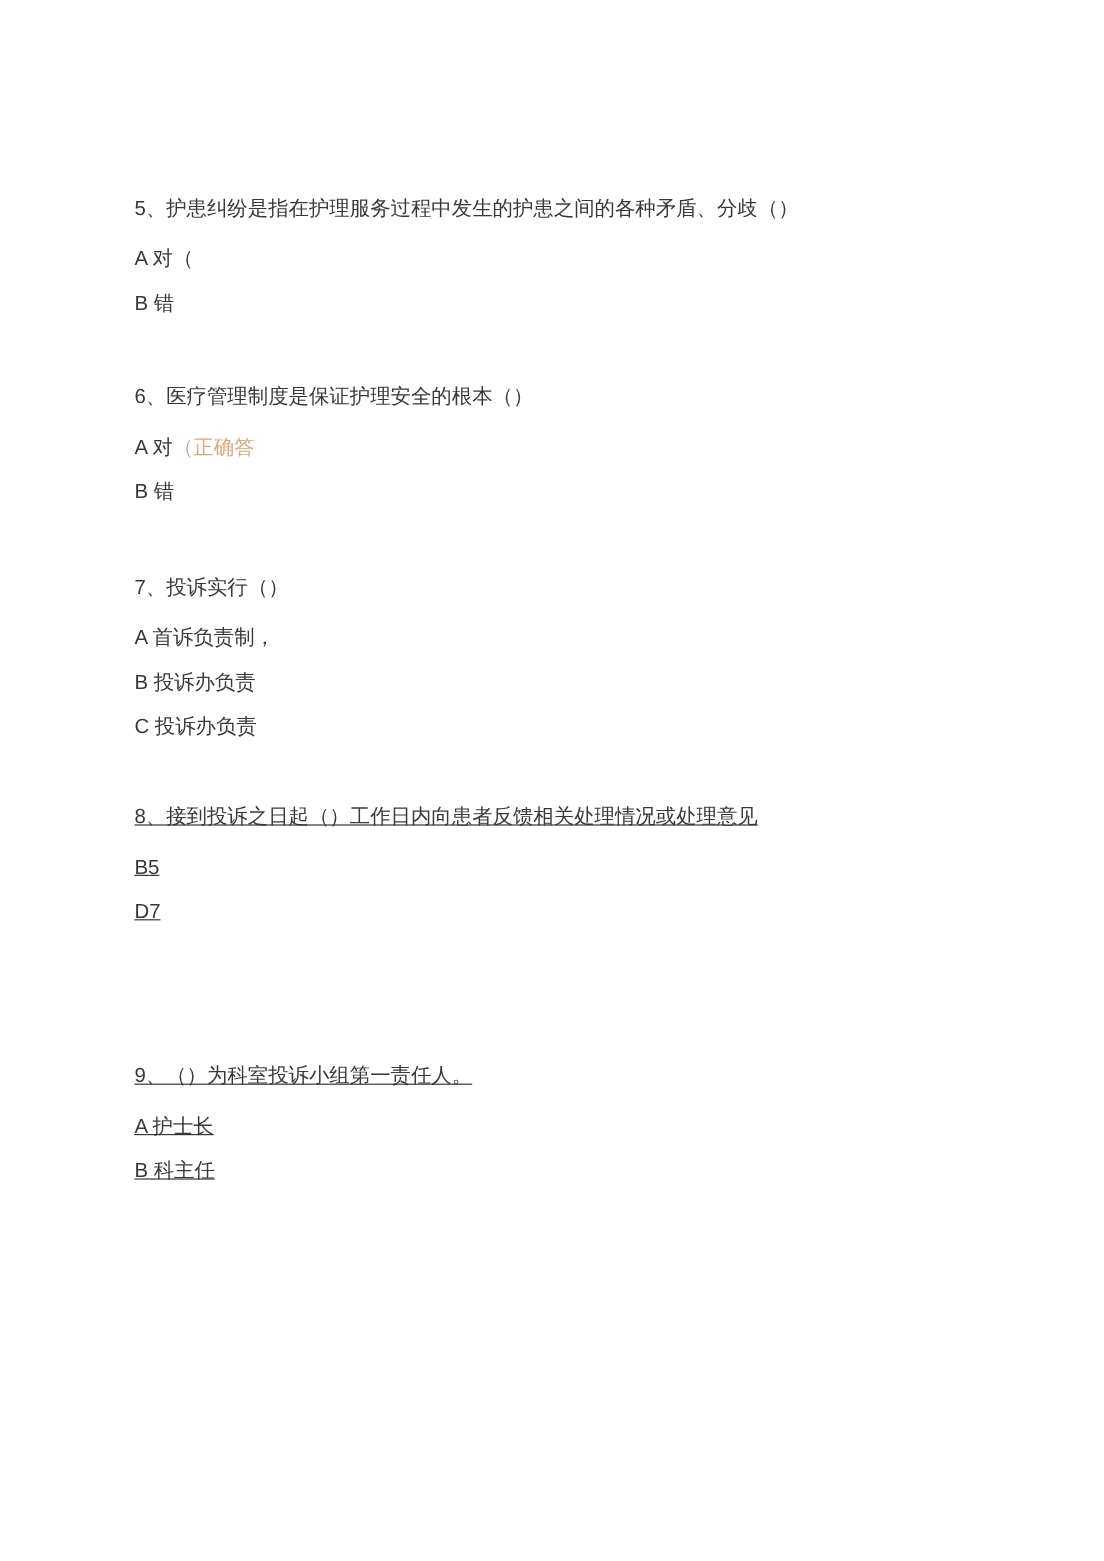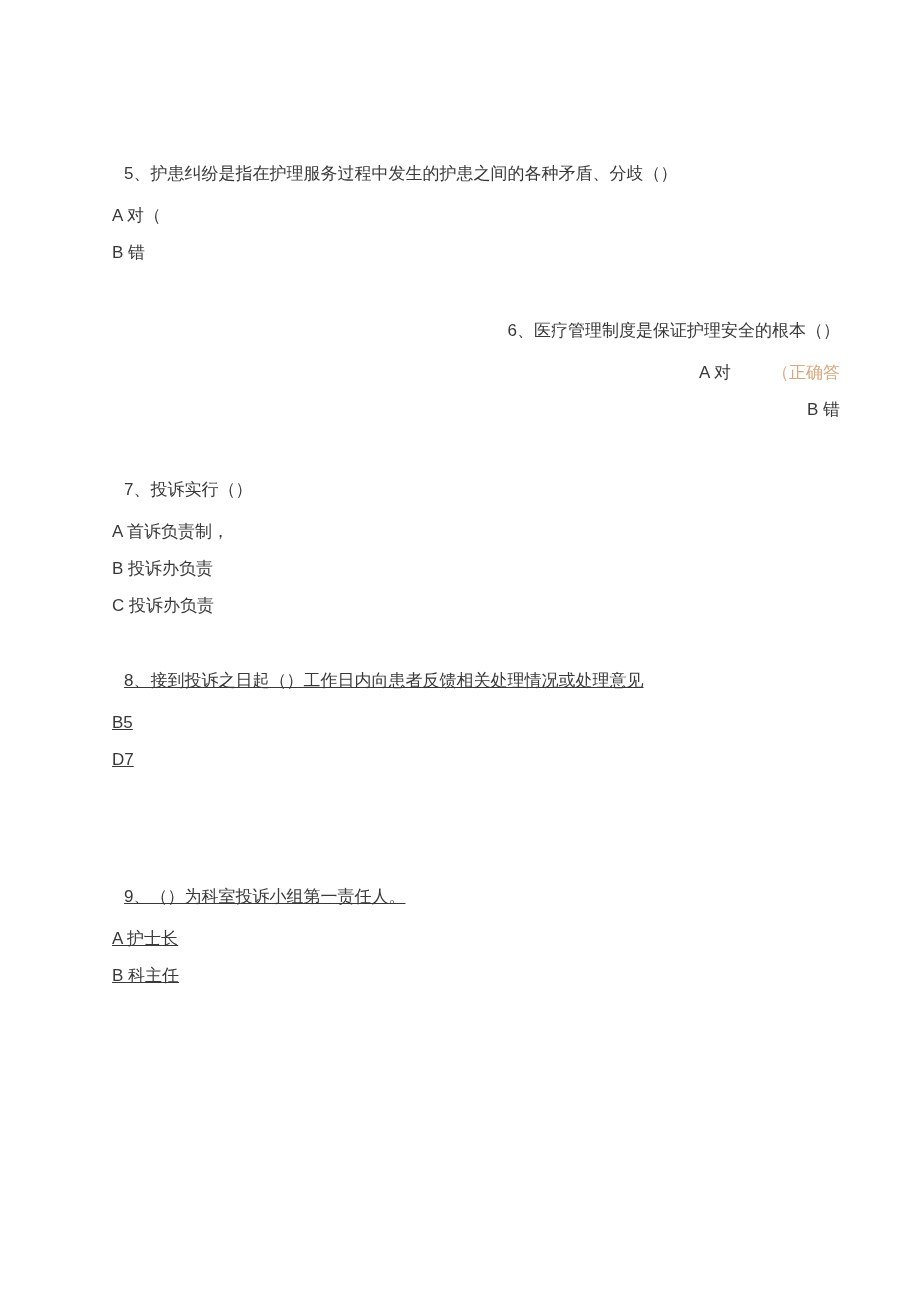--- a/index.html
+++ b/index.html
@@ -22,38 +22,37 @@
     font-size: 17px;
     line-height: 22px;
     color: #383838;
   }
   .qblock {
     position: absolute;
     left: 112px;
     right: 80px;
   }
   .qblock-5 { top: 163px; }
-  .qblock-6 { top: 320px; text-align: right; }
+  .qblock-6 { top: 320px; }
   .qblock-7 { top: 479px; }
   .qblock-8 { top: 670px; text-decoration: underline; }
   .qblock-9 { top: 886px; text-decoration: underline; }
 
   .q-title {
-    margin: 0 0 20px 12px;
+    margin: 0 0 20px 0;
     white-space: nowrap;
   }
   .q-option {
     margin: 0 0 15px 0;
     white-space: nowrap;
   }
   .q-option:last-child { margin-bottom: 0; }
 
   .answer-hint {
     color: #d8a87e;
-    margin-left: 41px;
   }
 </style>
 </head>
 <body>
 
 <div class="page">
 
   <section class="qblock qblock-5">
     <p class="q-title">5、护患纠纷是指在护理服务过程中发生的护患之间的各种矛盾、分歧（）</p>
     <p class="q-option">A 对（</p>

